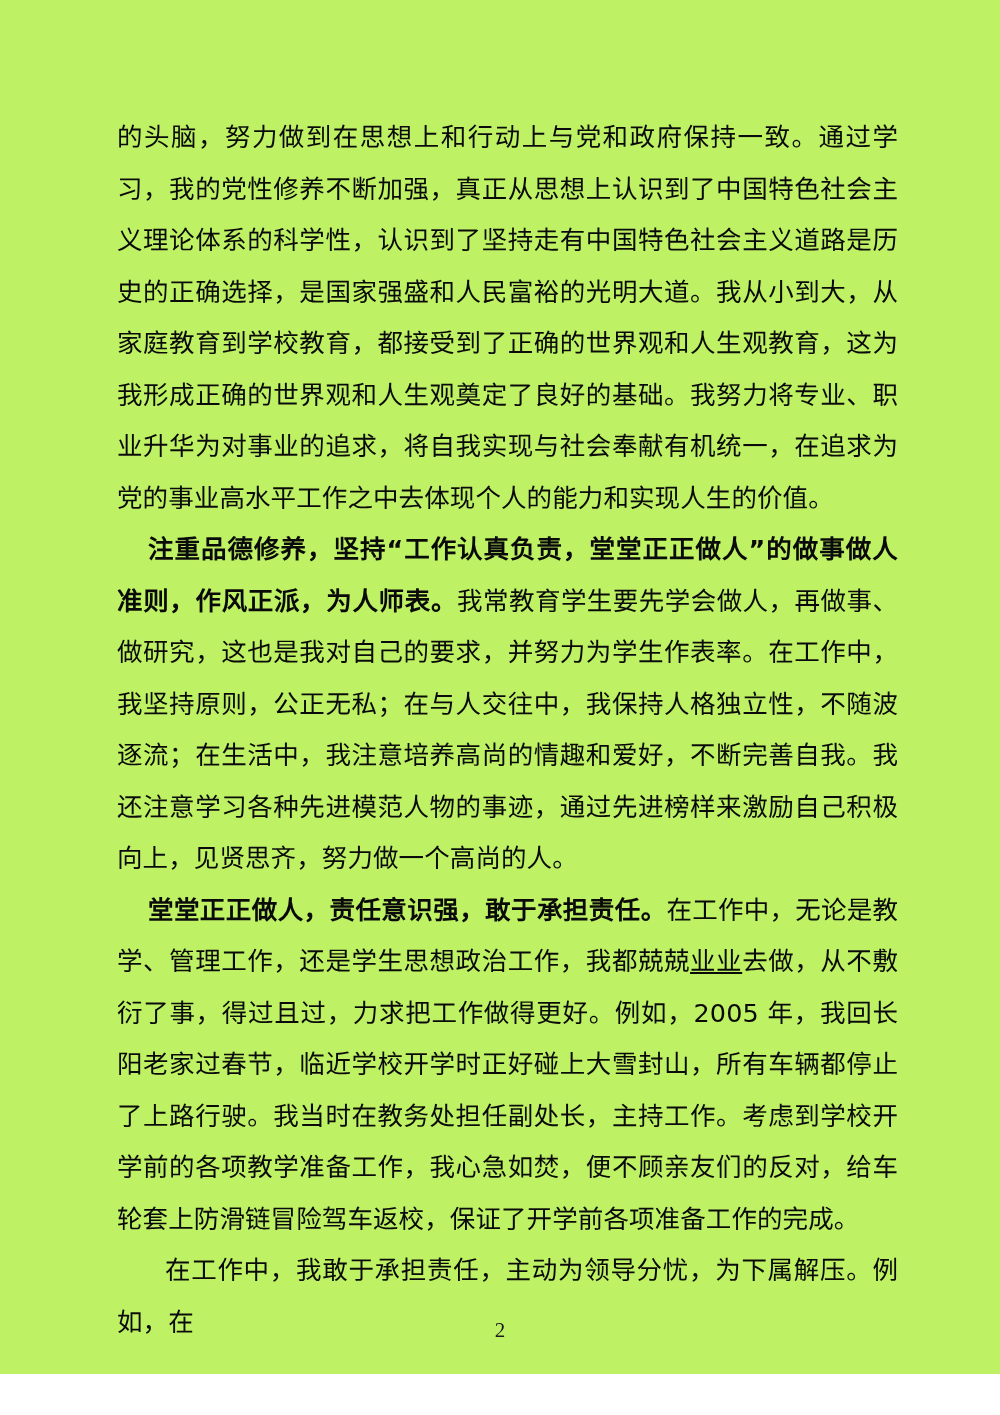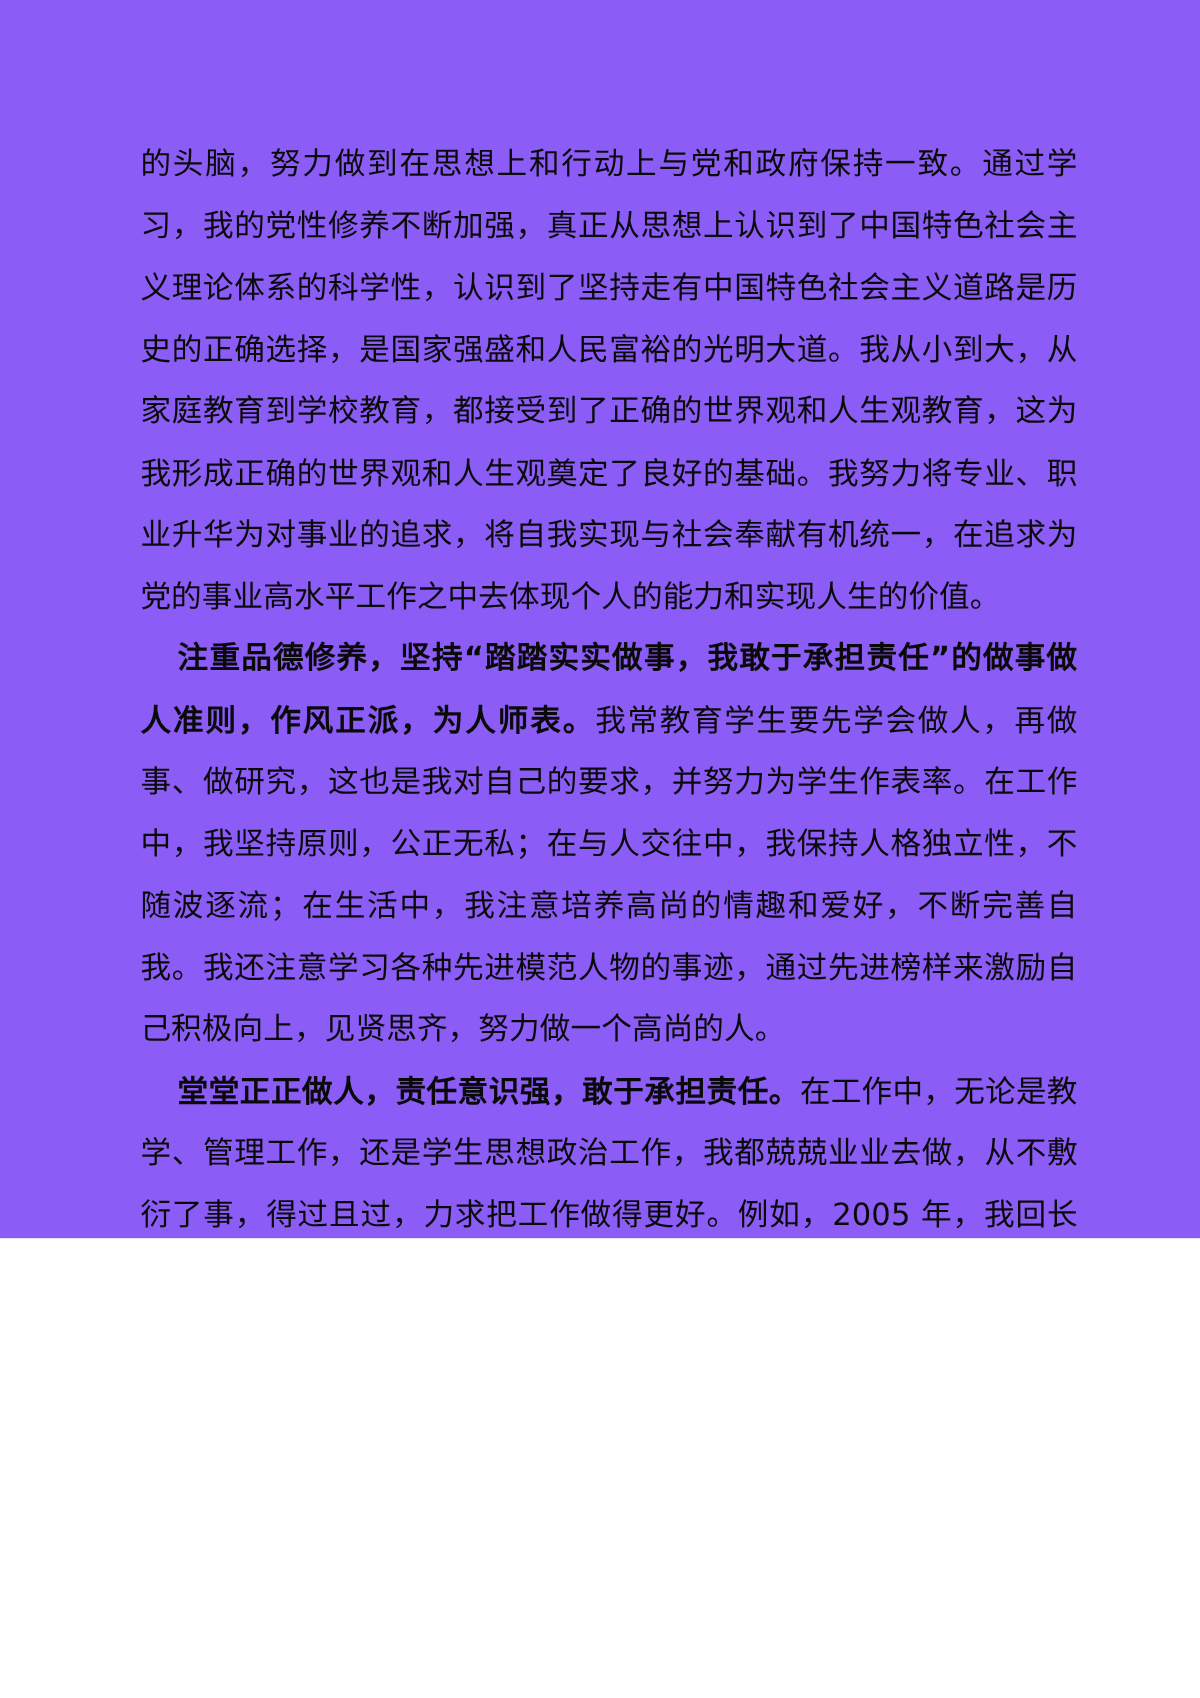--- a/index.html
+++ b/index.html
@@ -7,22 +7,22 @@
     margin: 0;
     padding: 0;
     background: #ffffff;
   }
   body {
     font-family: "DejaVu Sans", sans-serif;
   }
   .page {
     position: relative;
     width: 1000px;
-    height: 1032px;
-    background: #8b5cf6;
+    height: 1374px;
+    background: #bef264;
     overflow: hidden;
     box-sizing: border-box;
   }
   .content {
     position: absolute;
     left: 117px;
     top: 112px;
     width: 781px;
   }
   p.para {
@@ -44,20 +44,21 @@
     text-indent: 31px;
   }
   p.para.indent2 {
     text-indent: 48px;
   }
   .b {
     font-weight: bold;
     letter-spacing: 0.3px;
   }
   .u {
+    text-decoration: underline;
     text-underline-offset: 2px;
   }
   .pagenum {
     position: absolute;
     left: 0;
     top: 1318px;
     width: 1000px;
     text-align: center;
     font-family: "Liberation Serif", serif;
     font-size: 21px;
@@ -69,25 +70,28 @@
 
 <div class="page">
 
   <div class="content">
 
     <p class="para cont">
       <span>的头脑，努力做到在思想上和行动上与党和政府保持一致。通过学习，我的党性修养不断加强，真正从思想上认识到了中国特色社会主义理论体系的科学性，认识到了坚持走有中国特色社会主义道路是历史的正确选择，是国家强盛和人民富裕的光明大道。我从小到大，从家庭教育到学校教育，都接受到了正确的世界观和人生观教育，这为我形成正确的世界观和人生观奠定了良好的基础。我努力将专业、职业升华为对事业的追求，将自我实现与社会奉献有机统一，在追求为党的事业高水平工作之中去体现个人的能力和实现人生的价值。</span>
     </p>
 
     <p class="para indent1">
-      <span class="b">注重品德修养，坚持“踏踏实实做事，我敢于承担责任”的做事做人准则，作风正派，为人师表。</span><span>我常教育学生要先学会做人，再做事、做研究，这也是我对自己的要求，并努力为学生作表率。在工作中，我坚持原则，公正无私；在与人交往中，我保持人格独立性，不随波逐流；在生活中，我注意培养高尚的情趣和爱好，不断完善自我。我还注意学习各种先进模范人物的事迹，通过先进榜样来激励自己积极向上，见贤思齐，努力做一个高尚的人。</span>
+      <span class="b">注重品德修养，坚持“工作认真负责，堂堂正正做人”的做事做人准则，作风正派，为人师表。</span><span>我常教育学生要先学会做人，再做事、做研究，这也是我对自己的要求，并努力为学生作表率。在工作中，我坚持原则，公正无私；在与人交往中，我保持人格独立性，不随波逐流；在生活中，我注意培养高尚的情趣和爱好，不断完善自我。我还注意学习各种先进模范人物的事迹，通过先进榜样来激励自己积极向上，见贤思齐，努力做一个高尚的人。</span>
     </p>
 
     <p class="para indent1">
       <span class="b">堂堂正正做人，责任意识强，敢于承担责任。</span><span>在工作中，无论是教学、管理工作，还是学生思想政治工作，我都兢兢</span><span class="u">业业</span><span>去做，从不敷衍了事，得过且过，力求把工作做得更好。例如，2005 年，我回长阳老家过春节，临近学校开学时正好碰上大雪封山，所有车辆都停止了上路行驶。我当时在教务处担任副处长，主持工作。考虑到学校开学前的各项教学准备工作，我心急如焚，便不顾亲友们的反对，给车轮套上防滑链冒险驾车返校，保证了开学前各项准备工作的完成。</span>
     </p>
 
+    <p class="para indent2">
+      <span>在工作中，我敢于承担责任，主动为领导分忧，为下属解压。例如，在</span>
+    </p>
 
   </div>
 
   <div class="pagenum">2</div>
 
 </div>
 
 </body></html>

